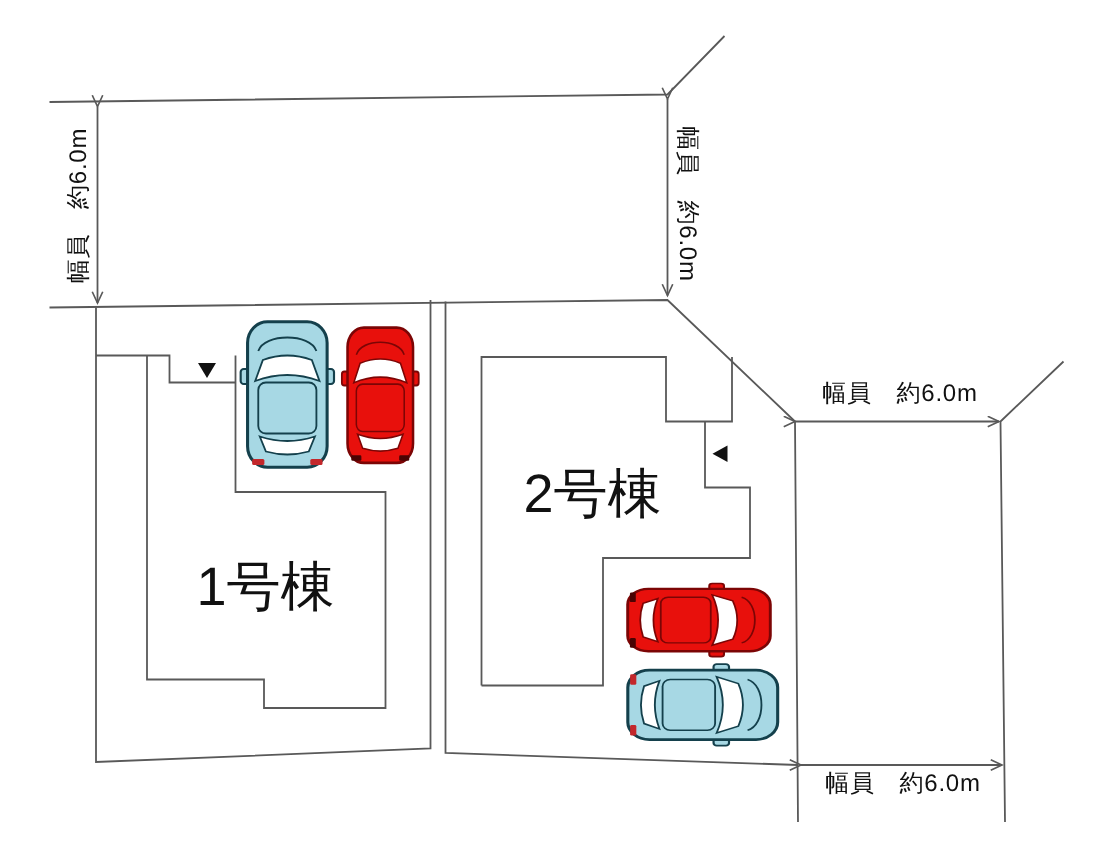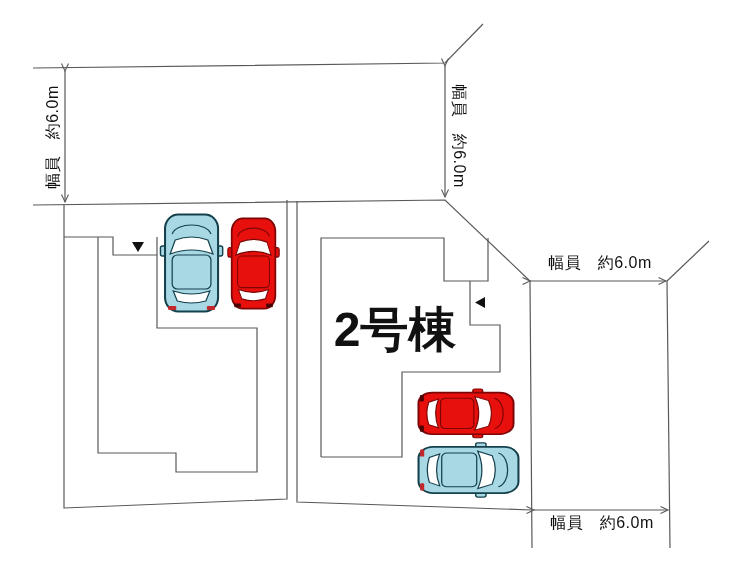--- a/index.html
+++ b/index.html
@@ -14,21 +14,21 @@
   .lbl{
     position:absolute;
     transform:translate(-50%,-50%);
     white-space:nowrap;
     color:var(--text,#111);
     font-family:"Liberation Sans","DejaVu Sans",sans-serif;
   }
   .dim{font-size:16px;font-weight:500;letter-spacing:0.5px;}
   .rot-ccw{transform:translate(-50%,-50%) rotate(-90deg);}
   .rot-cw{transform:translate(-50%,-50%) rotate(90deg);}
-  .bldg{font-size:48px;font-weight:700;letter-spacing:0;text-align:right;}
+  .bldg{font-size:36px;font-weight:400;letter-spacing:0;text-align:right;}
   .car-teal{--cf:var(--car-teal,#a7d8e4);--cl:var(--car-teal-outline,#14404c);--ca:var(--car-teal-accent,#c3272b);}
   .car-red {--cf:var(--car-red,#e8100c);--cl:var(--car-red-outline,#7c0505);--ca:var(--car-red-accent,#4a0303);}
   .line{stroke:var(--line,#595959);fill:none;stroke-width:1.2;stroke-linejoin:miter;}
 </style>
 </head>
 <body>
 
 <div class="stage">
 
   <svg width="740" height="575" viewBox="0 0 740 575">
@@ -74,15 +74,16 @@
   </svg>
 
   <div class="lbl dim rot-ccw" style="left:53px;top:137px;">幅員　約6.0m</div>
 
   <div class="lbl dim rot-cw" style="left:458px;top:136px;">幅員　約6.0m</div>
 
   <div class="lbl dim" style="left:600px;top:263px;">幅員　約6.0m</div>
 
   <div class="lbl dim" style="left:602px;top:523px;">幅員　約6.0m</div>
 
+  <div class="lbl bldg" style="left:177px;top:392px;">1号棟</div>
 
   <div class="lbl bldg" style="left:395px;top:330px;">2号棟</div>
 </div>
 
 </body></html>

